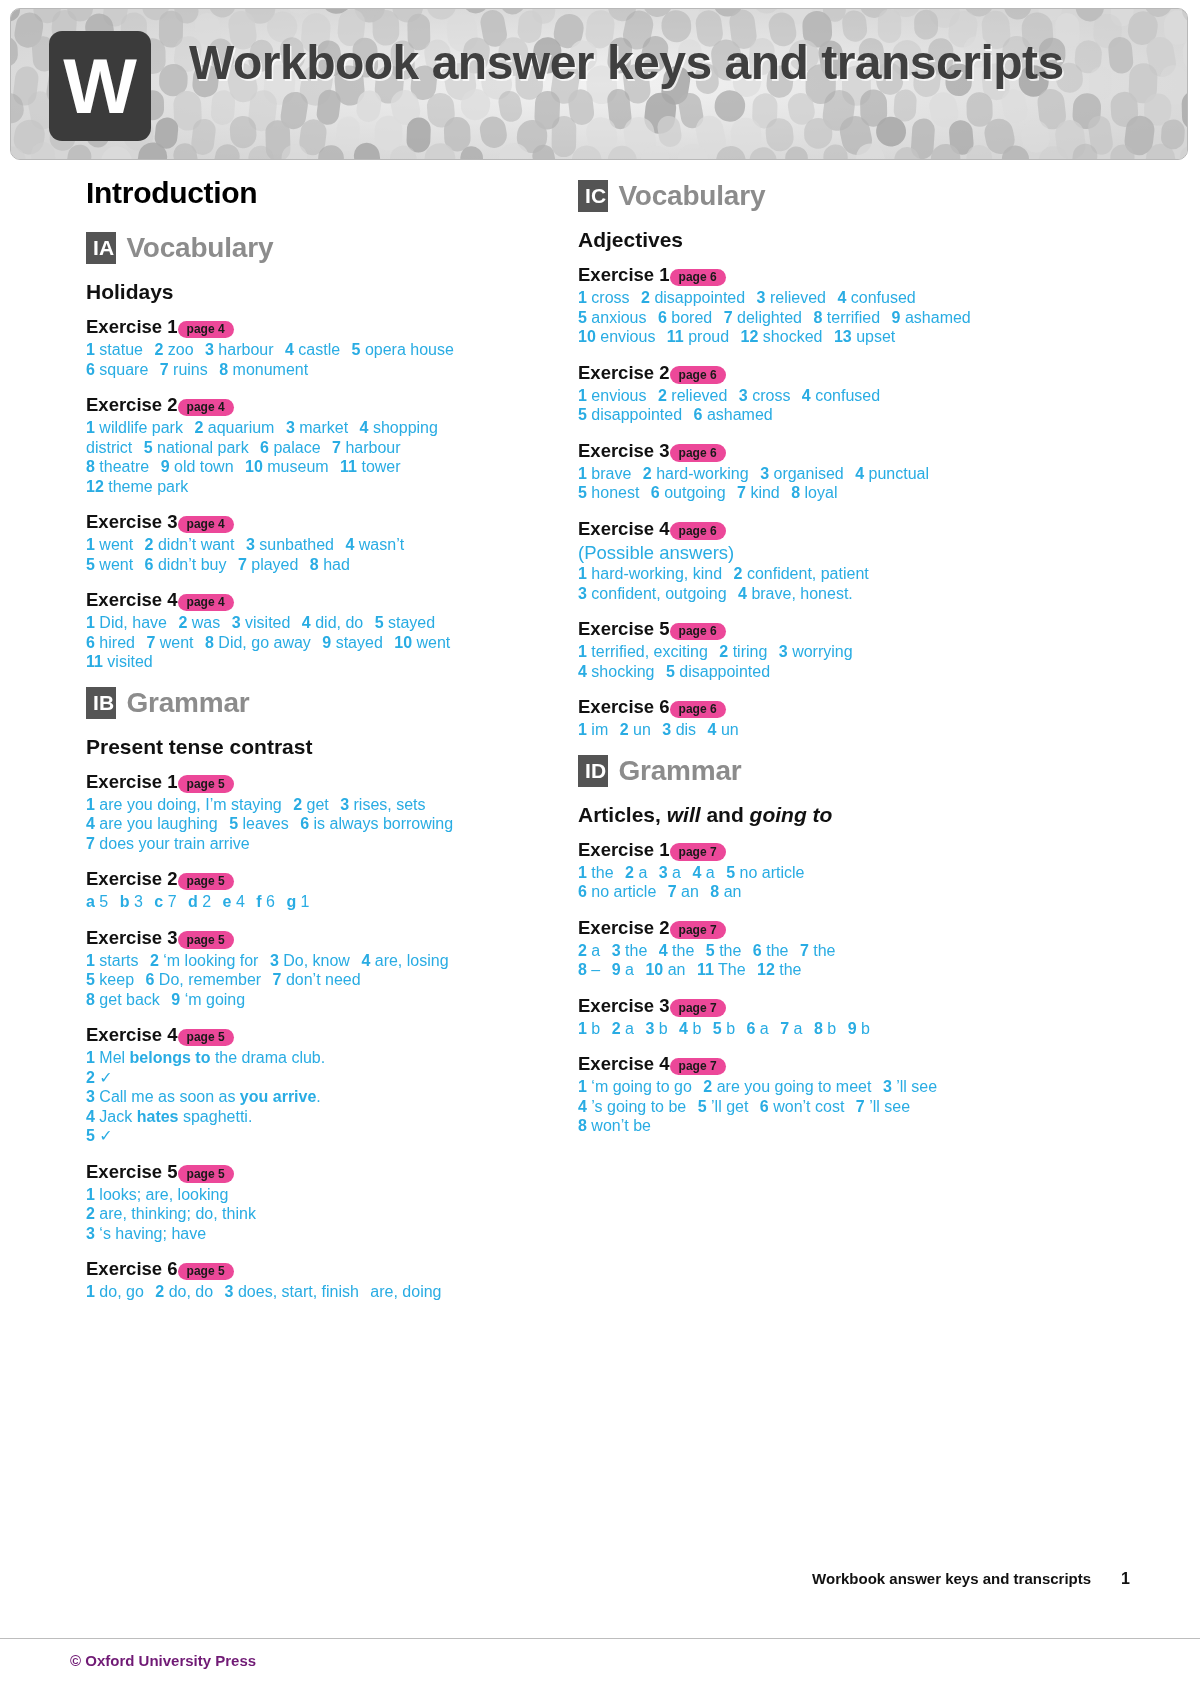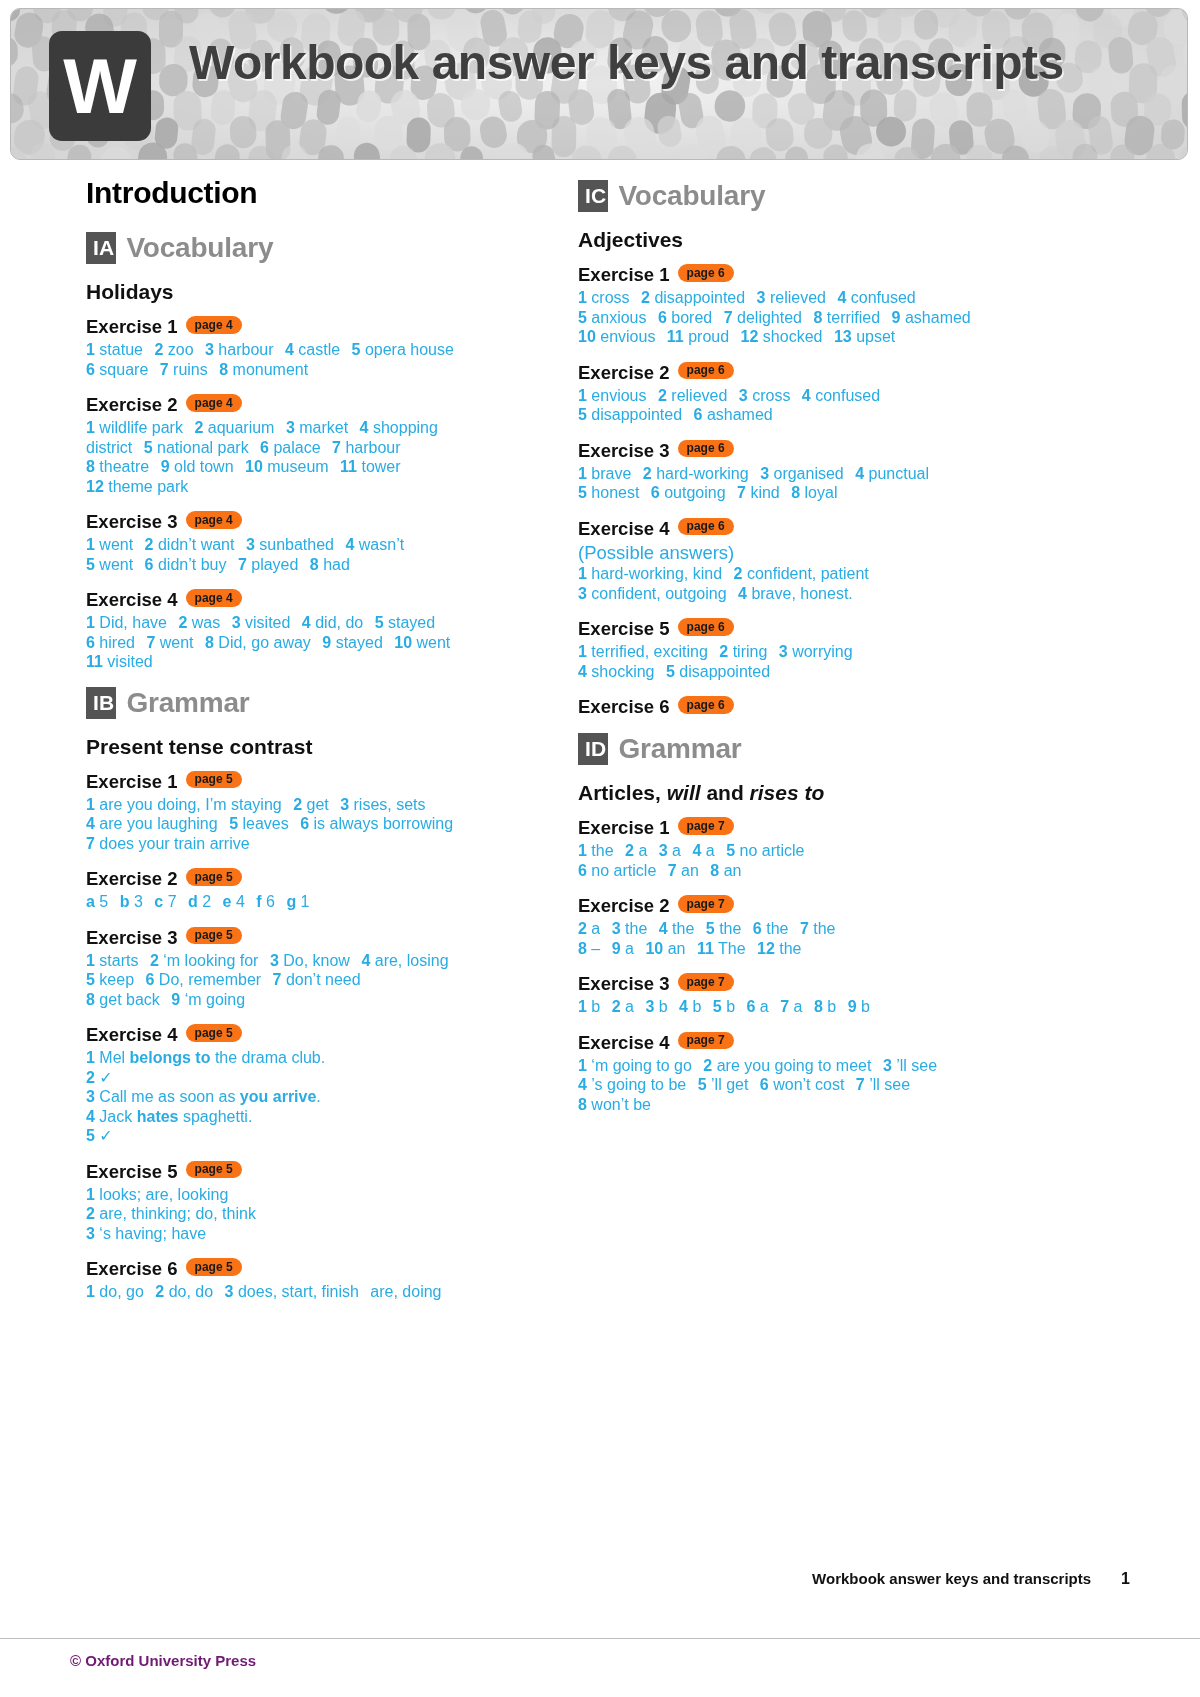--- a/index.html
+++ b/index.html
@@ -67,26 +67,26 @@
   }
 
   .topic {
     font-size: 21px; font-weight: 700; color: #111111;
     margin: 16px 0 12px 0;
   }
   .topic em { font-style: italic; font-weight: 700; }
 
   .ex-block { margin-bottom: 15px; }
   .ex-head {
-    display: flex; align-items: flex-start; gap: 8px;
+    display: flex; align-items: flex-end; 
     margin-bottom: 2px;
   }
   .ex-title { font-size: 18.5px; font-weight: 700; color: #111111; }
   .pill {
-    background: #f97316; color: #1a1a1a;
+    background: #ec4899; color: #1a1a1a;
     font-size: 12px; font-weight: 700;
     border-radius: 9px; padding: 2.5px 9px 3px 9px;
     line-height: 1; white-space: nowrap;
   }
 
   .ans {
     color: #29ace3; font-size: 16px; line-height: 1.22;
   }
   .ans b { font-weight: 700; }
   .ans .n { font-weight: 700; }
@@ -569,28 +569,29 @@
               <span class="pill">page 6</span>
             </div>
             <div class="ans"><span class="n">1</span> terrified, exciting<span class="sp"></span> <span class="n">2</span> tiring<span class="sp"></span> <span class="n">3</span> worrying</div>
             <div class="ans"><span class="n">4</span> shocking<span class="sp"></span> <span class="n">5</span> disappointed</div>
           </div>
           <div class="ex-block">
             <div class="ex-head">
               <span class="ex-title">Exercise 6</span>
               <span class="pill">page 6</span>
             </div>
+            <div class="ans"><span class="n">1</span> im<span class="sp"></span> <span class="n">2</span> un<span class="sp"></span> <span class="n">3</span> dis<span class="sp"></span> <span class="n">4</span> un</div>
           </div>
         </div>
         <div>
           <div class="section-head">
             <span class="sec-badge">ID</span>
             <span class="sec-label">Grammar</span>
           </div>
-          <div class="topic">Articles, <em>will</em> and <em>rises to</em></div>
+          <div class="topic">Articles, <em>will</em> and <em>going to</em></div>
           <div class="ex-block">
             <div class="ex-head">
               <span class="ex-title">Exercise 1</span>
               <span class="pill">page 7</span>
             </div>
             <div class="ans"><span class="n">1</span> the<span class="sp"></span> <span class="n">2</span> a<span class="sp"></span> <span class="n">3</span> a<span class="sp"></span> <span class="n">4</span> a<span class="sp"></span> <span class="n">5</span> no article</div>
             <div class="ans"><span class="n">6</span> no article<span class="sp"></span> <span class="n">7</span> an<span class="sp"></span> <span class="n">8</span> an</div>
           </div>
           <div class="ex-block">
             <div class="ex-head">

